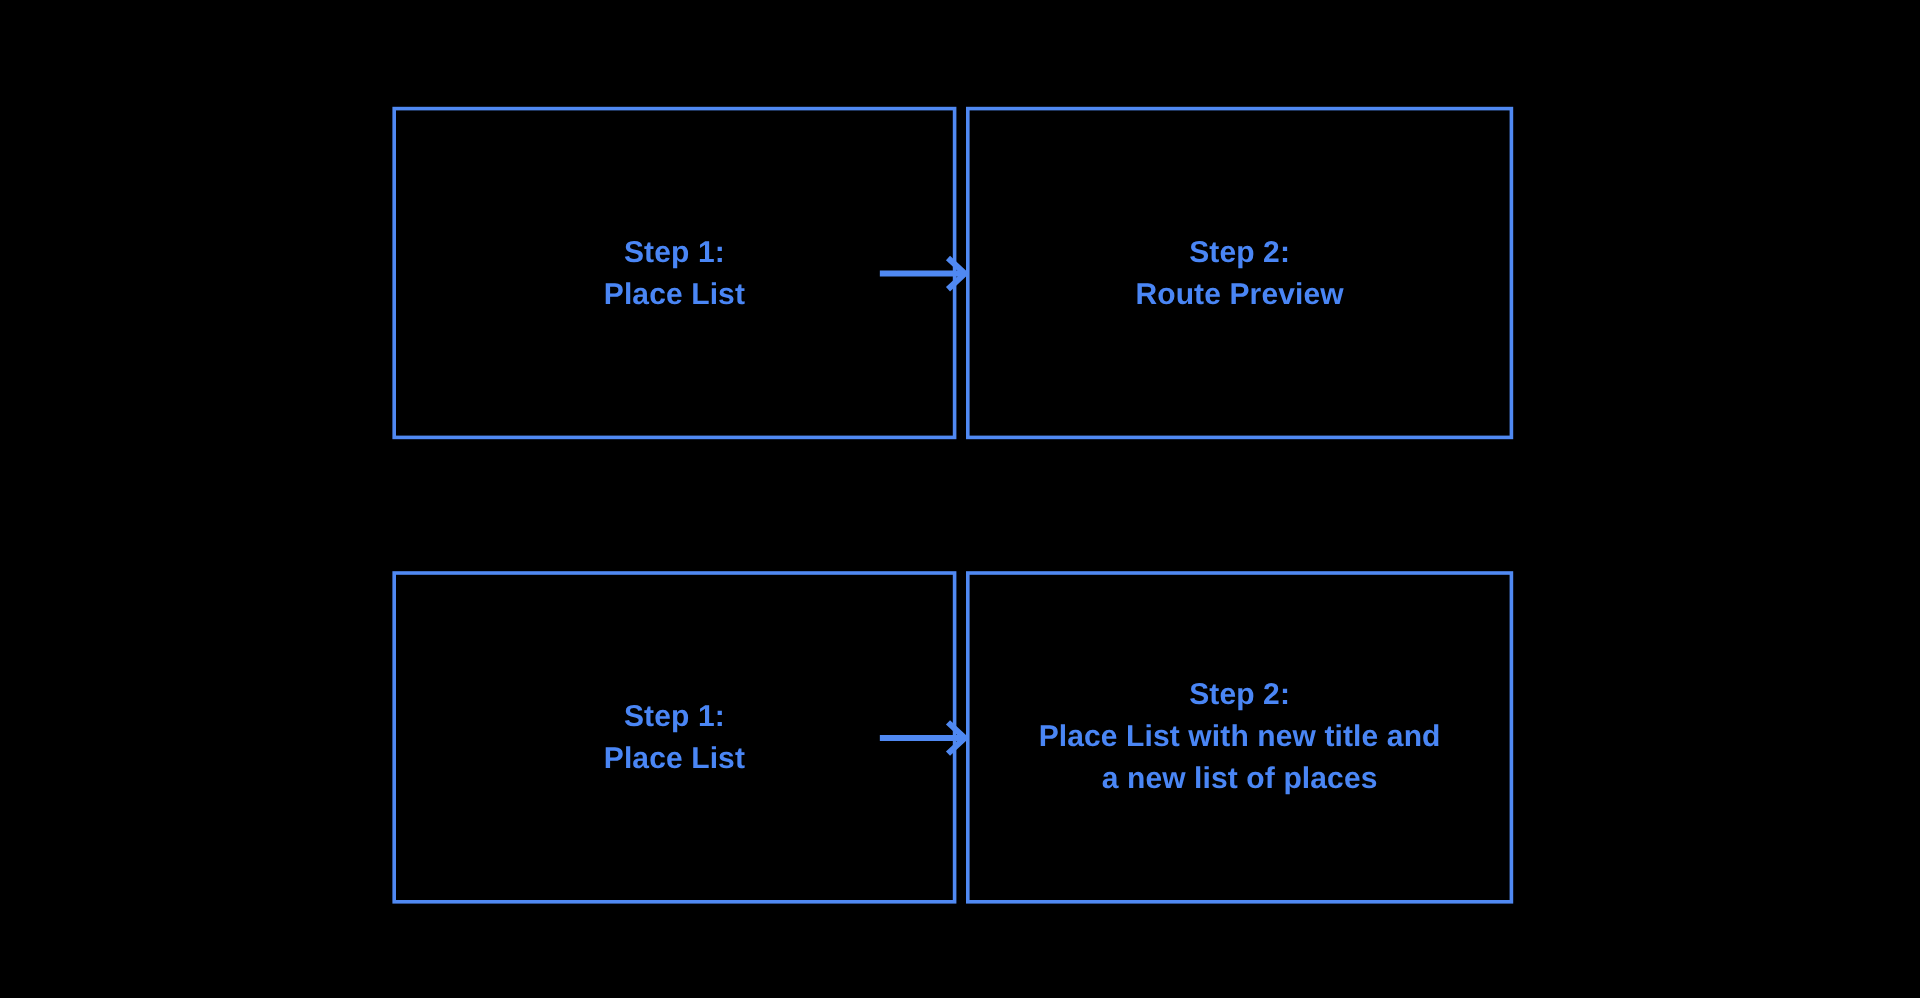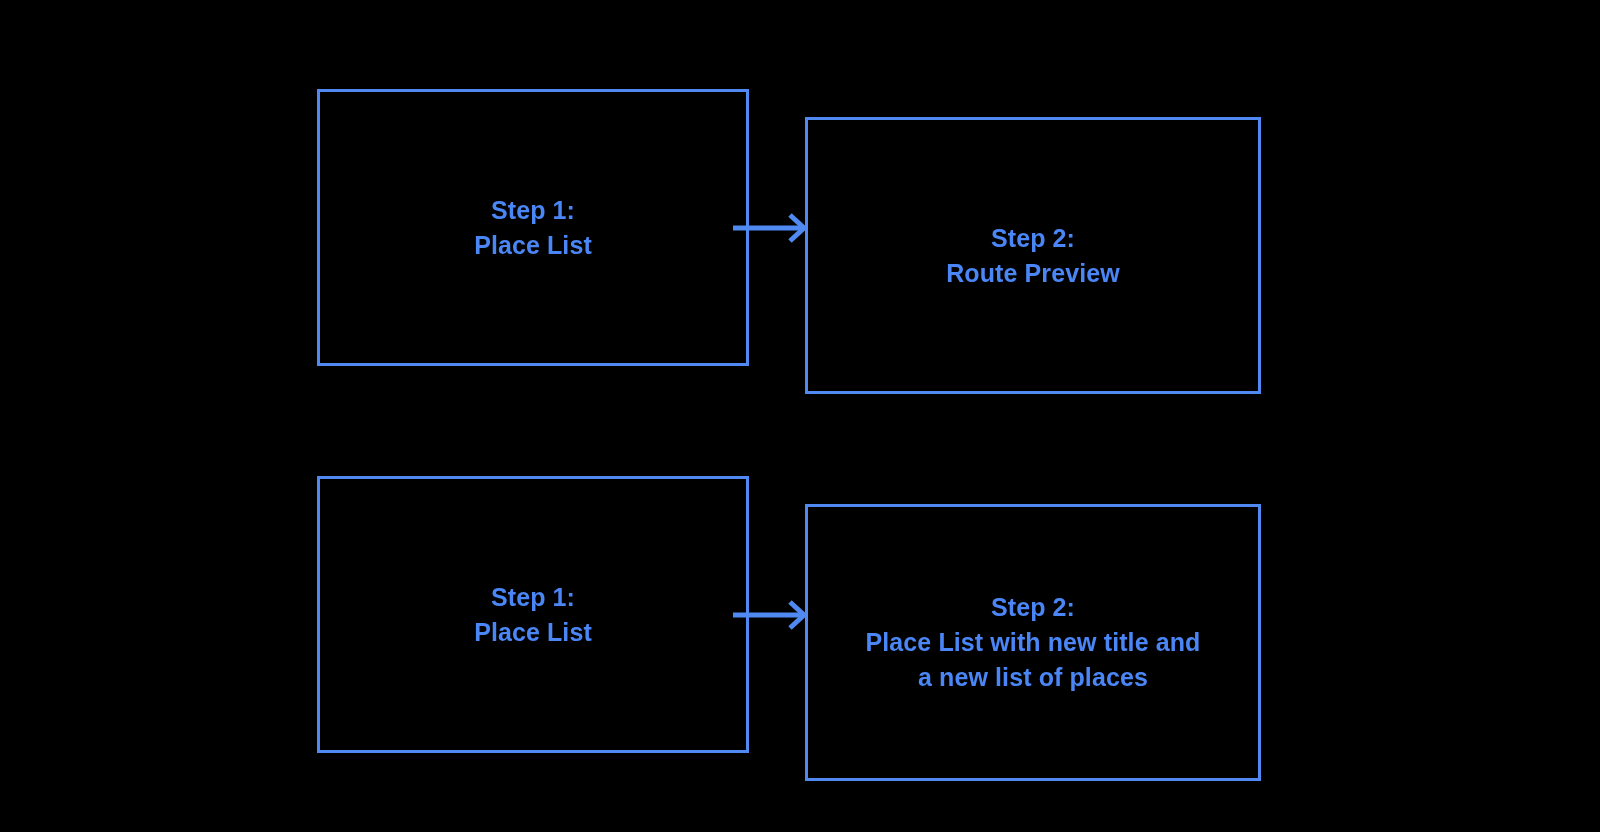--- a/index.html
+++ b/index.html
@@ -34,32 +34,31 @@
     position: absolute;
     box-sizing: border-box;
     border: 3px solid #5089f2;
     background: transparent;
     display: flex;
     align-items: center;
     justify-content: center;
     text-align: center;
   }
   .step-box.box-left {
-    left: 317px;
+    left: 327px;
     top: 0px;
-    width: 432px;
+    width: 470px;
     height: 277px;
     text-decoration: underline;
   }
   .step-box.box-right {
     left: 805px;
     top: 0px;
     width: 456px;
     height: 277px;
-    margin-top: 28px;
   }
 
   .box-label {
     color: #4a86f5;
     font-size: 25px;
     font-weight: bold;
     line-height: 35px;
     letter-spacing: 0.1px;
     white-space: pre-line;
     padding: 0 10px;

